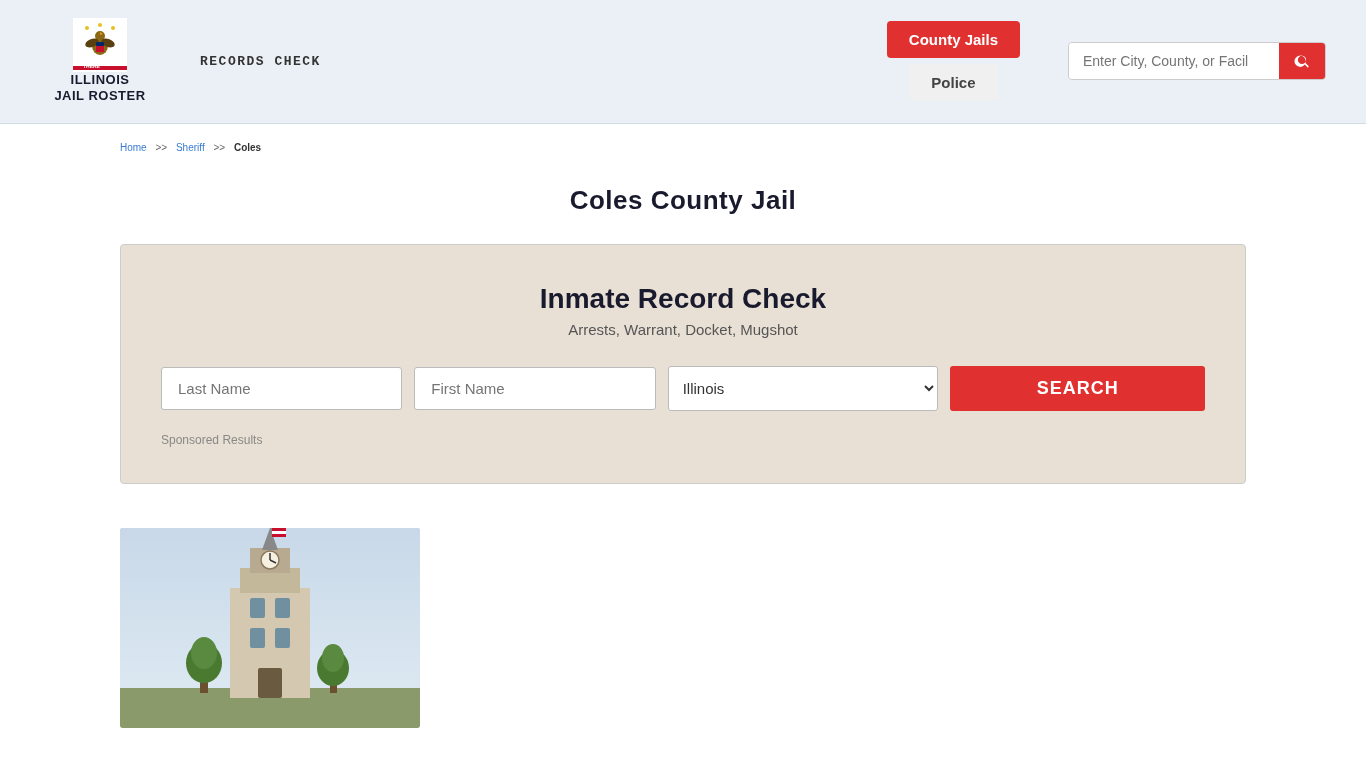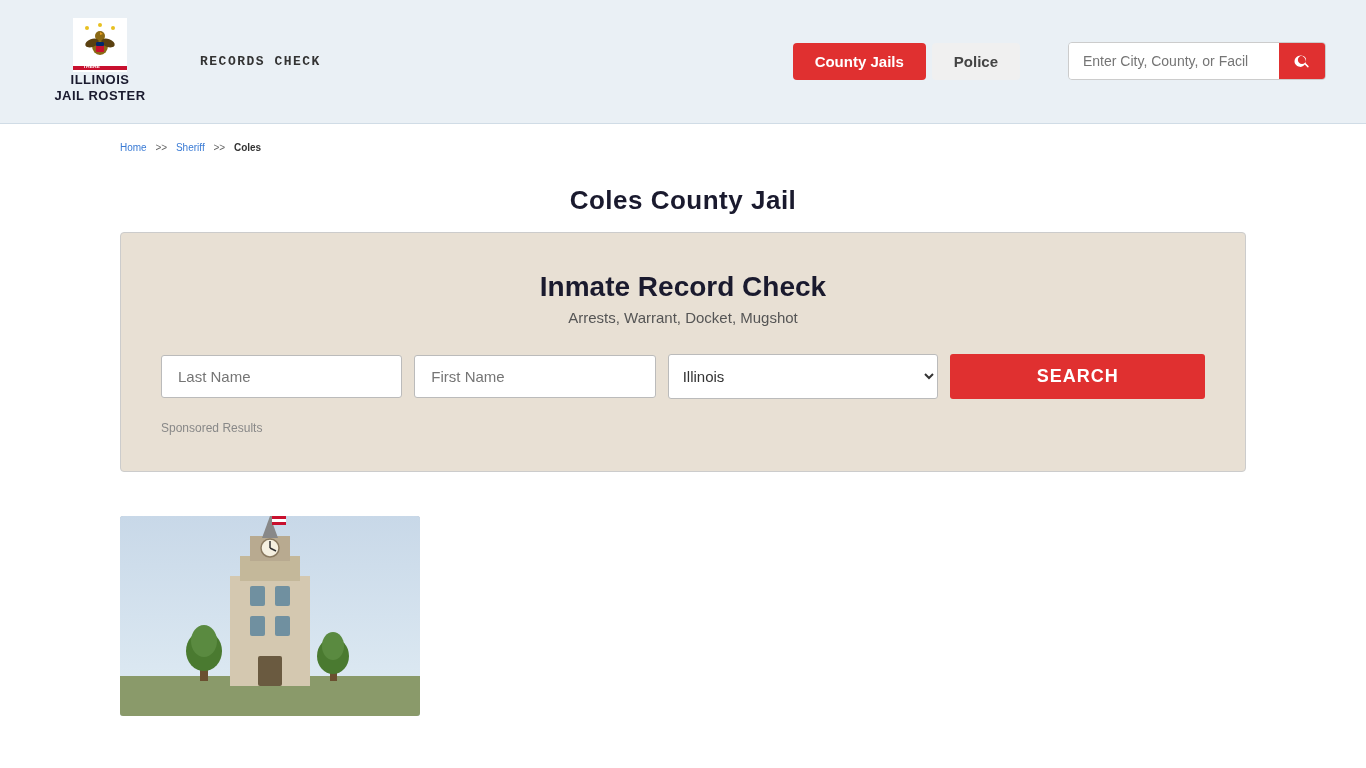--- a/index.html
+++ b/index.html
@@ -38,20 +38,21 @@
       text-decoration: none;
       text-transform: uppercase;
       margin-left: 10px;
       font-family: Liberation Mono, monospace;
     }
     .header-spacer { flex: 1; }
     .header-nav {
       display: flex;
       align-items: center;
       gap: 6px;
+      flex-direction: column;
     }
     .nav-btn {
       padding: 10px 22px;
       border: none;
       border-radius: 4px;
       font-size: 15px;
       font-weight: 600;
       cursor: pointer;
     }
     .nav-btn-active {
@@ -95,21 +96,21 @@
       font-size: 10px;
       color: #555;
     }
     .breadcrumb a { color: #3a7bd5; text-decoration: none; }
     .breadcrumb .sep { margin: 0 6px; color: #666; }
     .breadcrumb .current { font-weight: 700; color: #333; }
 
     
     .page-title-section {
       text-align: center;
-      padding: 22px 0 16px 0;
+      padding: 22px 0 28px 0;
     }
     .page-title {
       font-size: 26px;
       font-weight: 700;
       color: #1a1a2e;
       letter-spacing: 0.5px;
     }
 
     
     .inmate-search-box {

